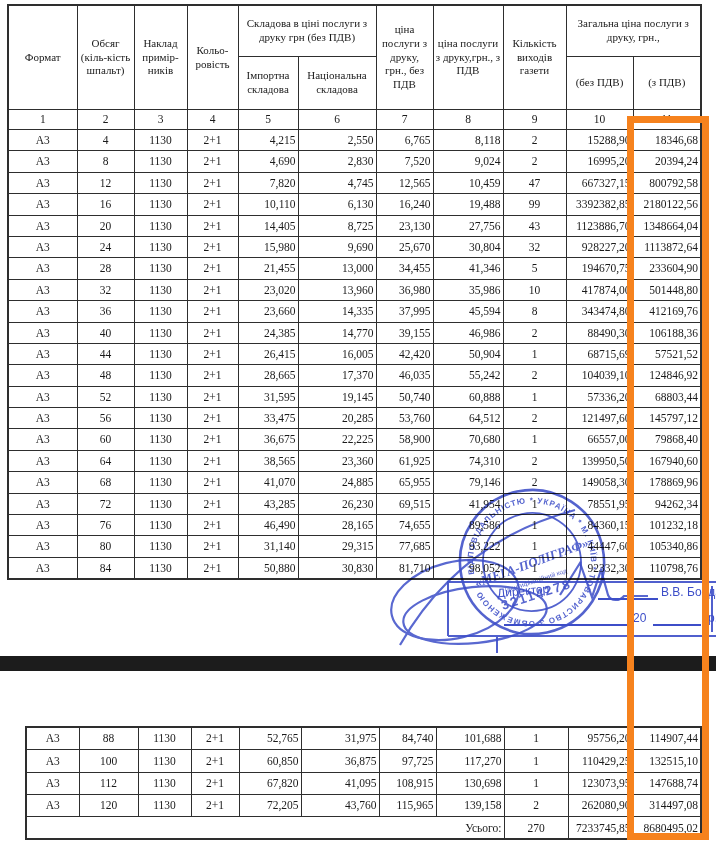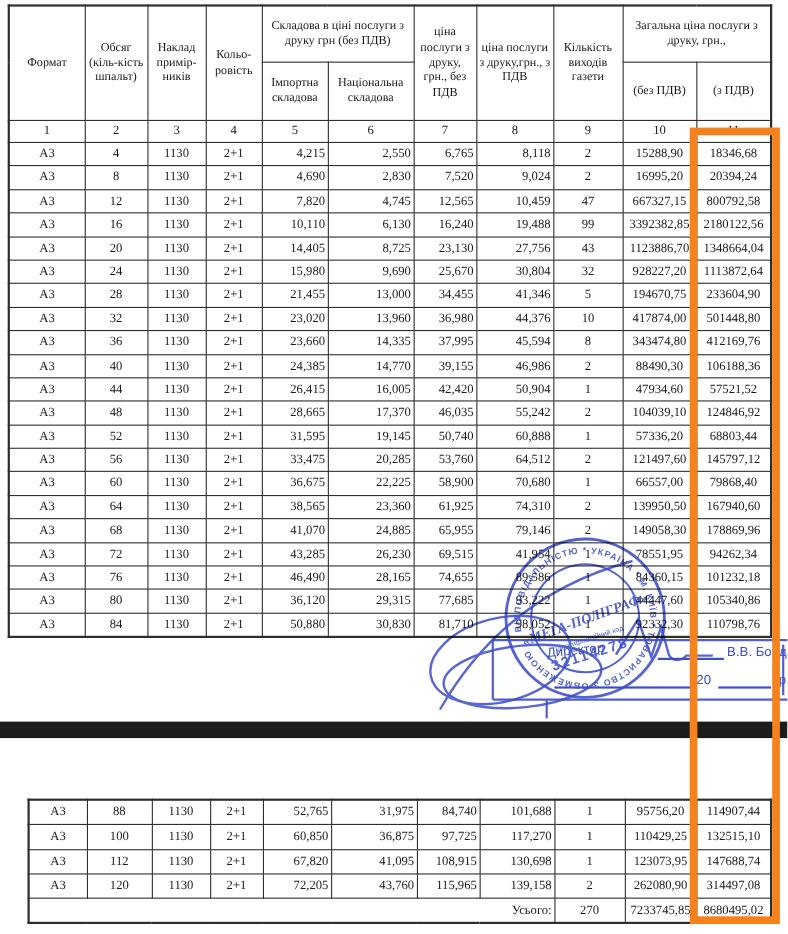--- a/index.html
+++ b/index.html
@@ -15,21 +15,21 @@
   }
   table.t1{left:7px;top:4px;width:693px;border:2px solid #2e2e2e;}
   table.t2{left:25px;top:726px;width:675px;border:2px solid #2e2e2e;}
   tr.h1 th{height:50px;font-size:11px;vertical-align:middle;}
   tr.h2 th{height:52px;font-size:11px;text-align:center;vertical-align:middle;}
   tr.hn td{height:19px;text-align:center;}
   tbody.data td{height:20.4px;}
   .t2 tbody.data td{height:21.3px;}
   td.c1,td.c2,td.c3,td.c4,td.c9{text-align:center;}
   td.c5,td.c6,td.c7,td.c8{text-align:right;padding-right:11px;}
-  td.c10,td.c11{text-align:center;padding-right:5px;}
+  td.c10,td.c11{text-align:right;padding-right:5px;}
   tr.total td{height:21.3px;}
   td.total-label{text-align:right;font-weight:bold;padding-right:10px;font-size:11.5px;margin-left:24px;}
   
   .band{position:absolute;left:0;top:656px;width:716px;height:15px;background:#1c1c1c;}
   
   .highlight{
     position:absolute;left:627px;top:116px;width:82px;height:724px;
     border:7px solid #f6821d;box-sizing:border-box;z-index:40;
   }
   
@@ -184,21 +184,21 @@
           <td class="c11">233604,90</td>
         </tr>
         <tr>
           <td class="c1">А3</td>
           <td class="c2">32</td>
           <td class="c3">1130</td>
           <td class="c4">2+1</td>
           <td class="c5">23,020</td>
           <td class="c6">13,960</td>
           <td class="c7">36,980</td>
-          <td class="c8">44,376</td>
+          <td class="c8">35,986</td>
           <td class="c9">10</td>
           <td class="c10">417874,00</td>
           <td class="c11">501448,80</td>
         </tr>
         <tr>
           <td class="c1">А3</td>
           <td class="c2">36</td>
           <td class="c3">1130</td>
           <td class="c4">2+1</td>
           <td class="c5">23,660</td>
@@ -225,21 +225,21 @@
         <tr>
           <td class="c1">А3</td>
           <td class="c2">44</td>
           <td class="c3">1130</td>
           <td class="c4">2+1</td>
           <td class="c5">26,415</td>
           <td class="c6">16,005</td>
           <td class="c7">42,420</td>
           <td class="c8">50,904</td>
           <td class="c9">1</td>
-          <td class="c10">47934,60</td>
+          <td class="c10">68715,69</td>
           <td class="c11">57521,52</td>
         </tr>
         <tr>
           <td class="c1">А3</td>
           <td class="c2">48</td>
           <td class="c3">1130</td>
           <td class="c4">2+1</td>
           <td class="c5">28,665</td>
           <td class="c6">17,370</td>
           <td class="c7">46,035</td>
@@ -337,21 +337,21 @@
           <td class="c8">89,586</td>
           <td class="c9">1</td>
           <td class="c10">84360,15</td>
           <td class="c11">101232,18</td>
         </tr>
         <tr>
           <td class="c1">А3</td>
           <td class="c2">80</td>
           <td class="c3">1130</td>
           <td class="c4">2+1</td>
-          <td class="c5">36,120</td>
+          <td class="c5">31,140</td>
           <td class="c6">29,315</td>
           <td class="c7">77,685</td>
           <td class="c8">93,222</td>
           <td class="c9">1</td>
           <td class="c10">44447,60</td>
           <td class="c11">105340,86</td>
         </tr>
         <tr>
           <td class="c1">А3</td>
           <td class="c2">84</td>

